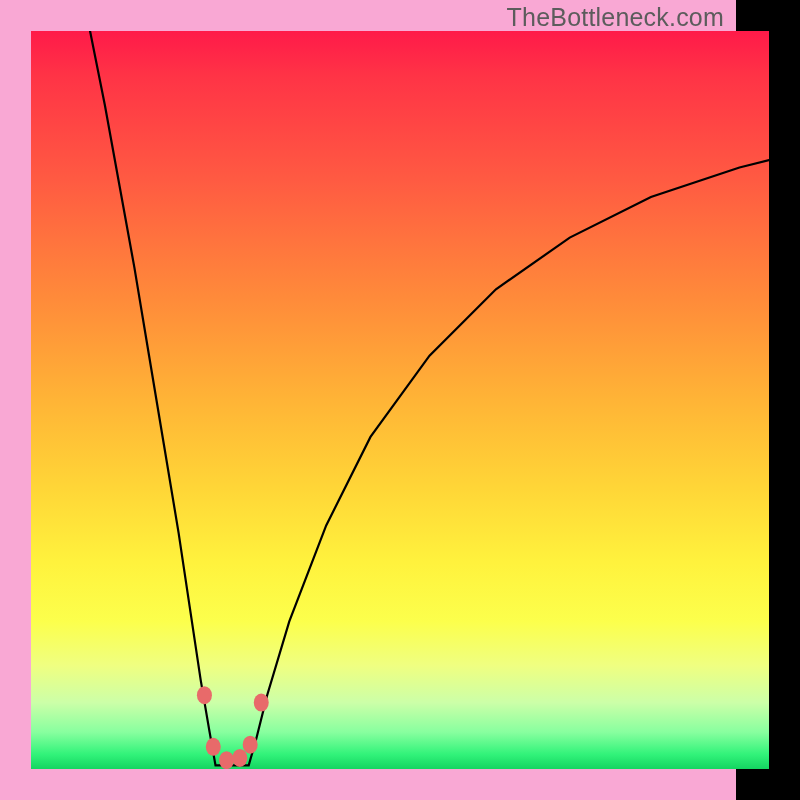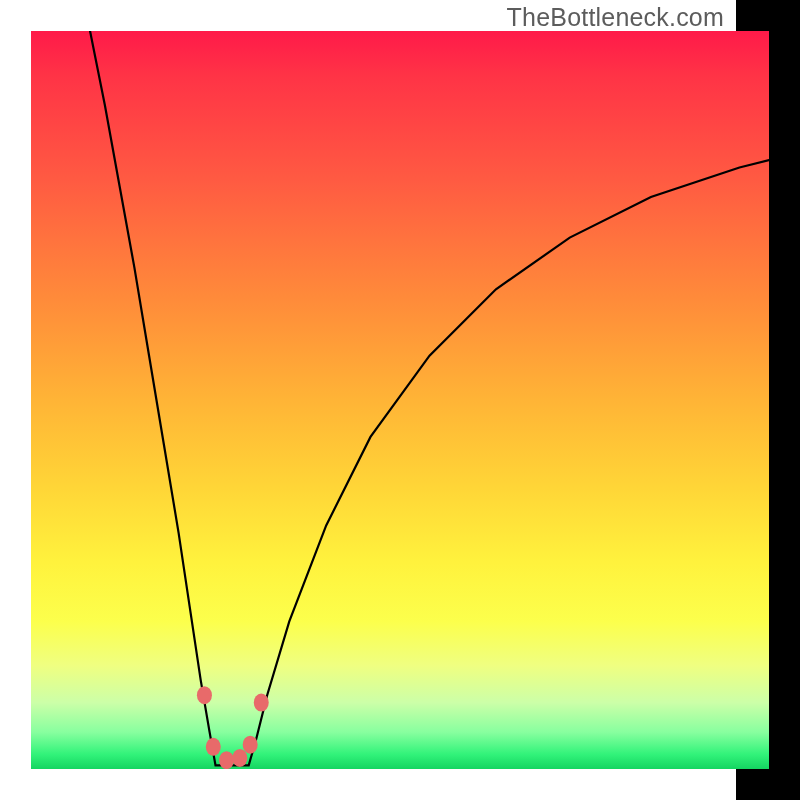--- a/index.html
+++ b/index.html
@@ -10,21 +10,21 @@
     background: #000;
     overflow: hidden;
     font-family: Arial, Helvetica, sans-serif;
   }
   .frame {
     position: absolute;
     left: 0;
     top: 0;
     width: 736px;
     height: 800px;
-    background: #ffffff;
+    background: #f9a8d4;
   }
   .plot {
     position: absolute;
     left: 31px;
     top: 31px;
     width: 738px;
     height: 738px;
     
     background: linear-gradient(
       to bottom,

